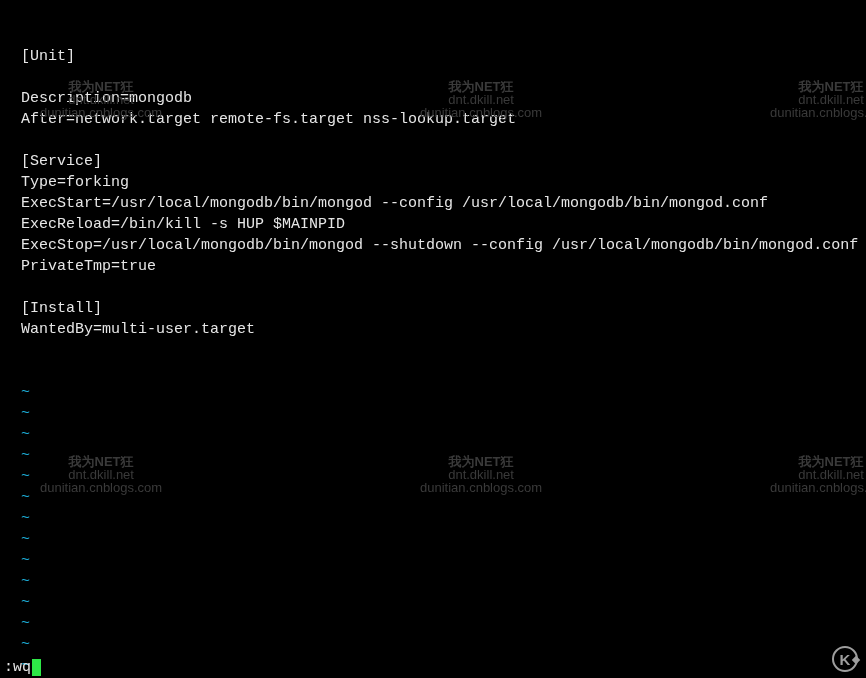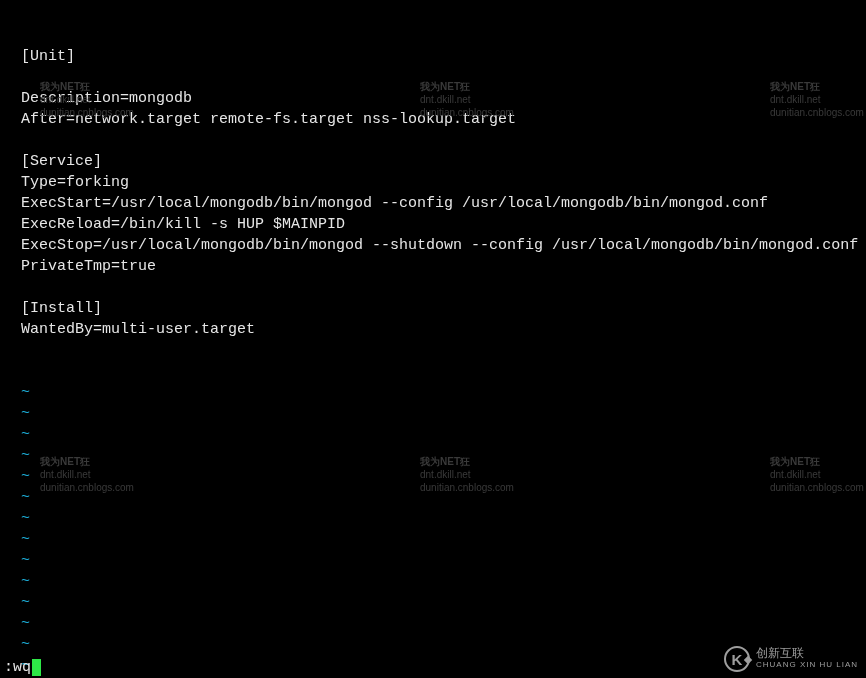--- a/index.html
+++ b/index.html
@@ -32,22 +32,23 @@
   .cursor {
     display: inline-block;
     width: 9px;
     height: 17px;
     background: #2ee847;
     margin-left: 1px;
   }
   .watermark {
     position: absolute;
     color: #3a3a3a;
-    font-size: 10px;
+    font-size: 13px;
     line-height: 13px;
+    text-align: center;
     font-family: "Microsoft YaHei", sans-serif;
     pointer-events: none;
   }
   .watermark .l1 { font-weight: bold; }
   .brand {
     position: absolute;
     bottom: 6px;
     right: 8px;
     display: flex;
     align-items: center;
@@ -126,17 +127,13 @@
       <div class="l1">我为NET狂</div>
       <div>dnt.dkill.net</div>
       <div>dunitian.cnblogs.com</div>
     </div>
   </div>
 
 <div class="brand">
   <div class="brand-logo">
     <span>K</span>
   </div>
-  <div class="brand-text">
-    <div>创新互联</div>
-    <div class="en">CHUANG XIN HU LIAN</div>
-  </div>
 </div>
 
 </body></html>

